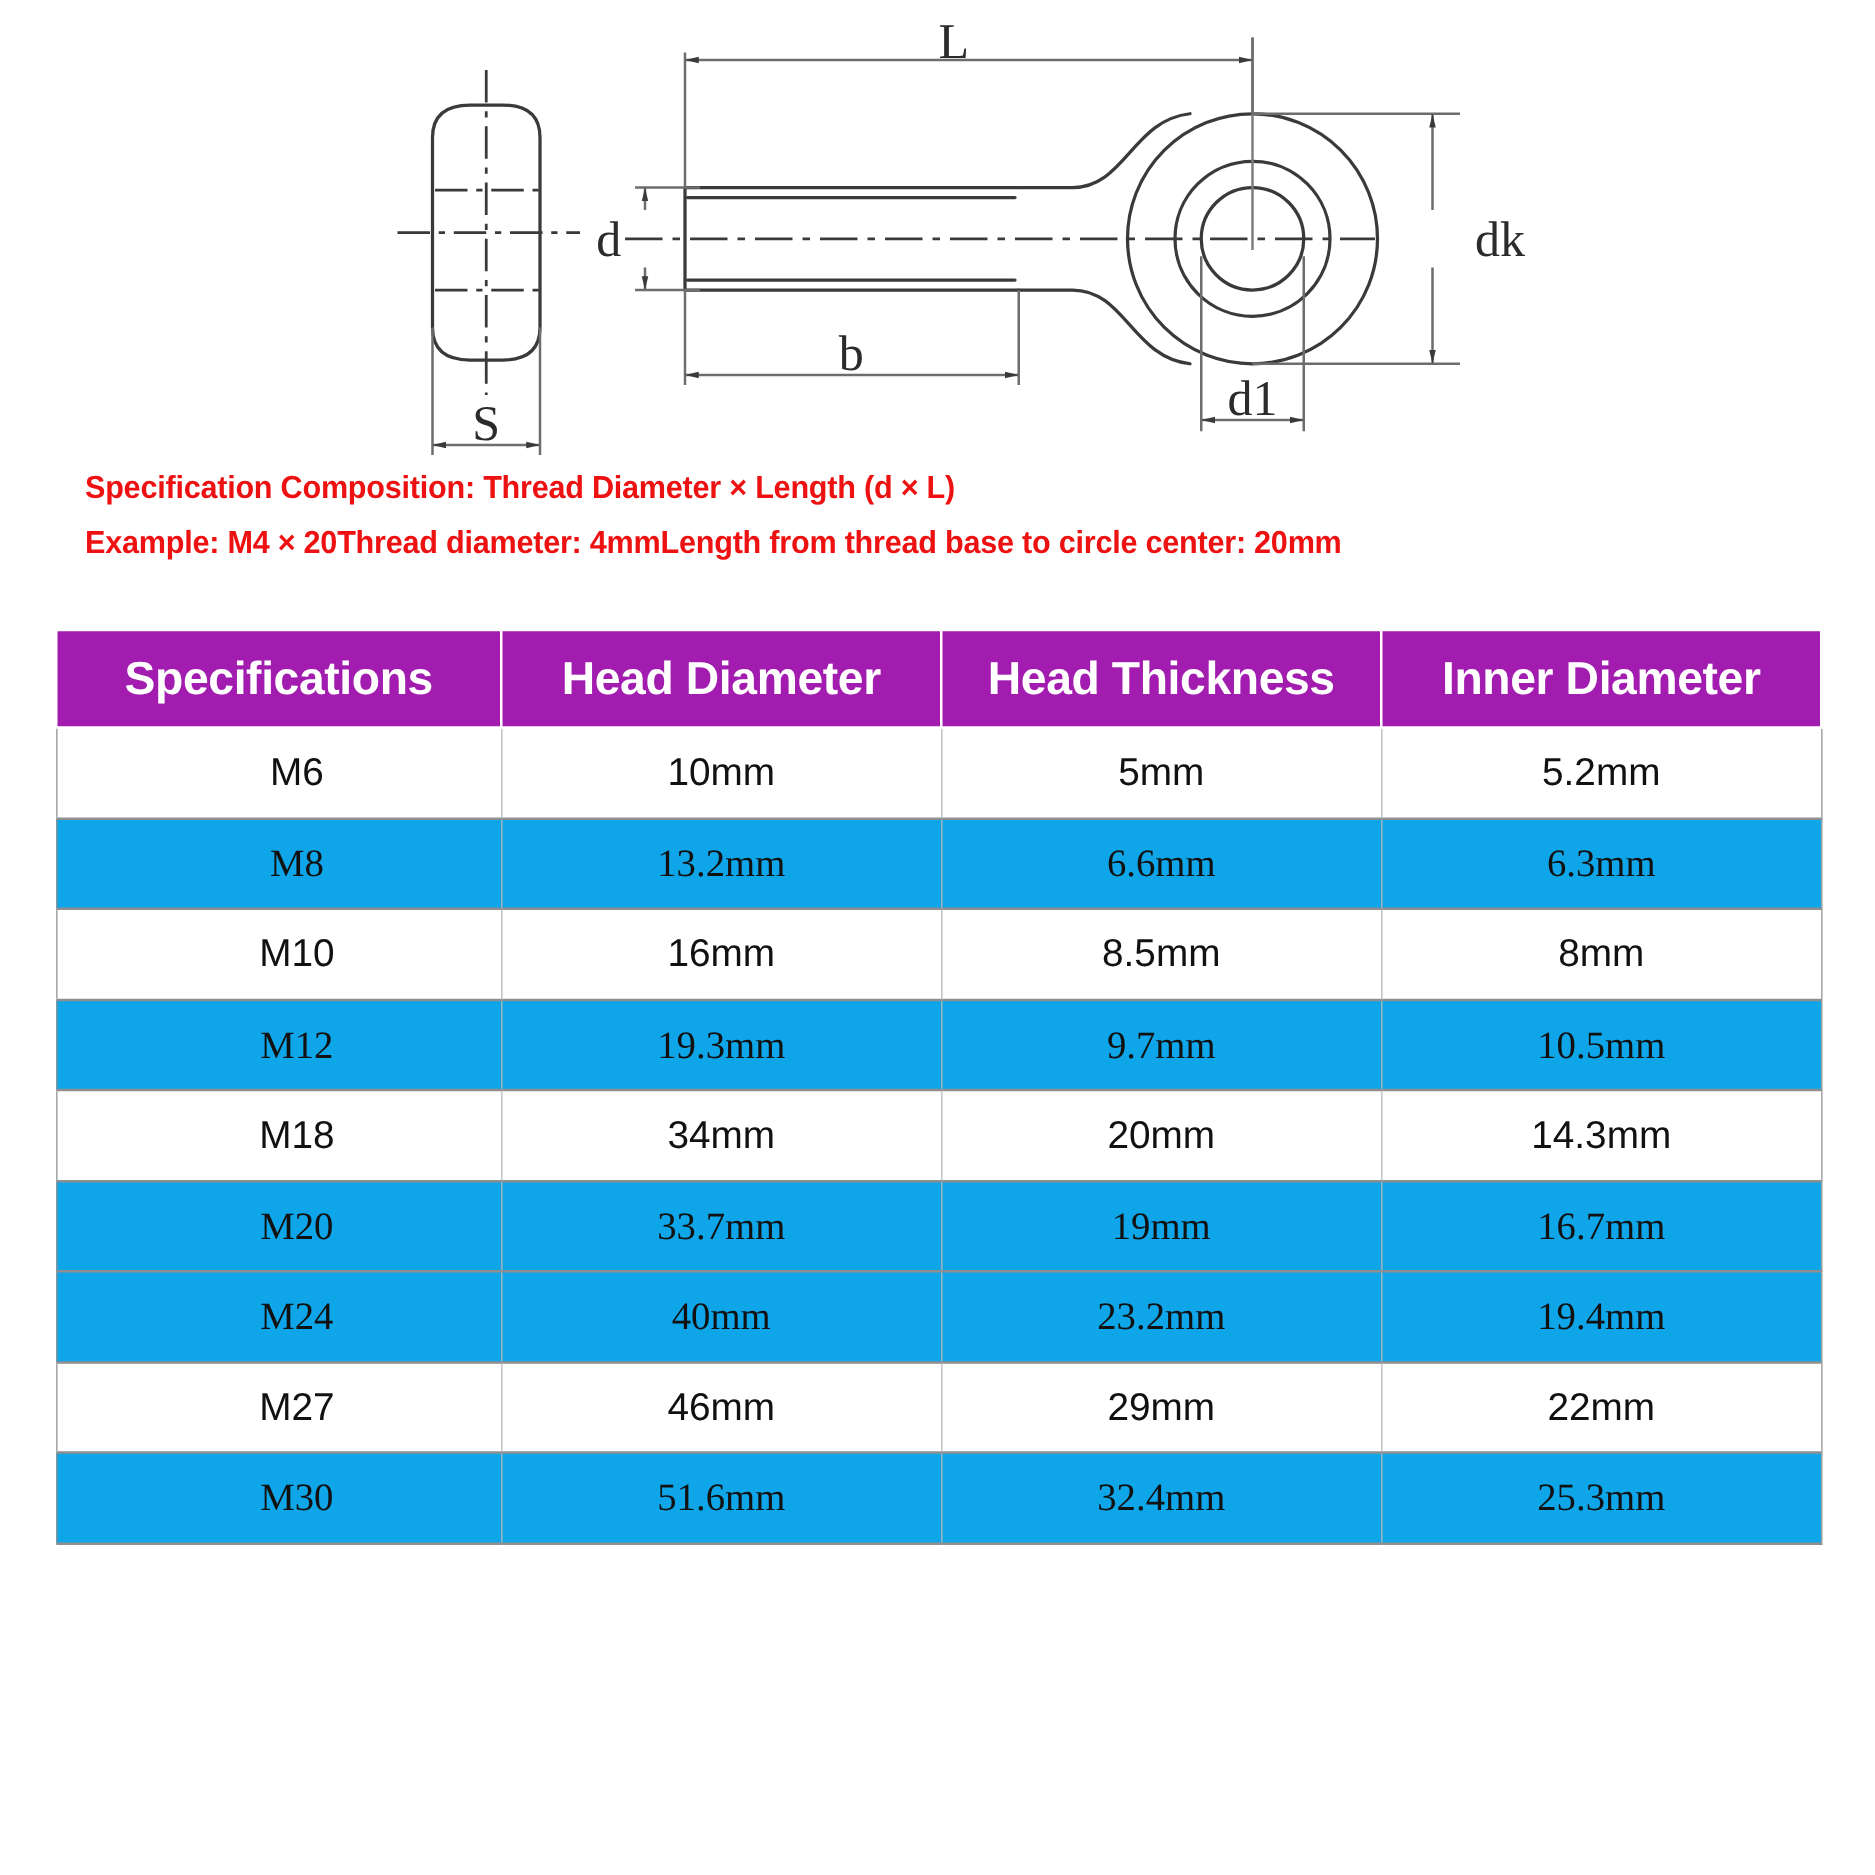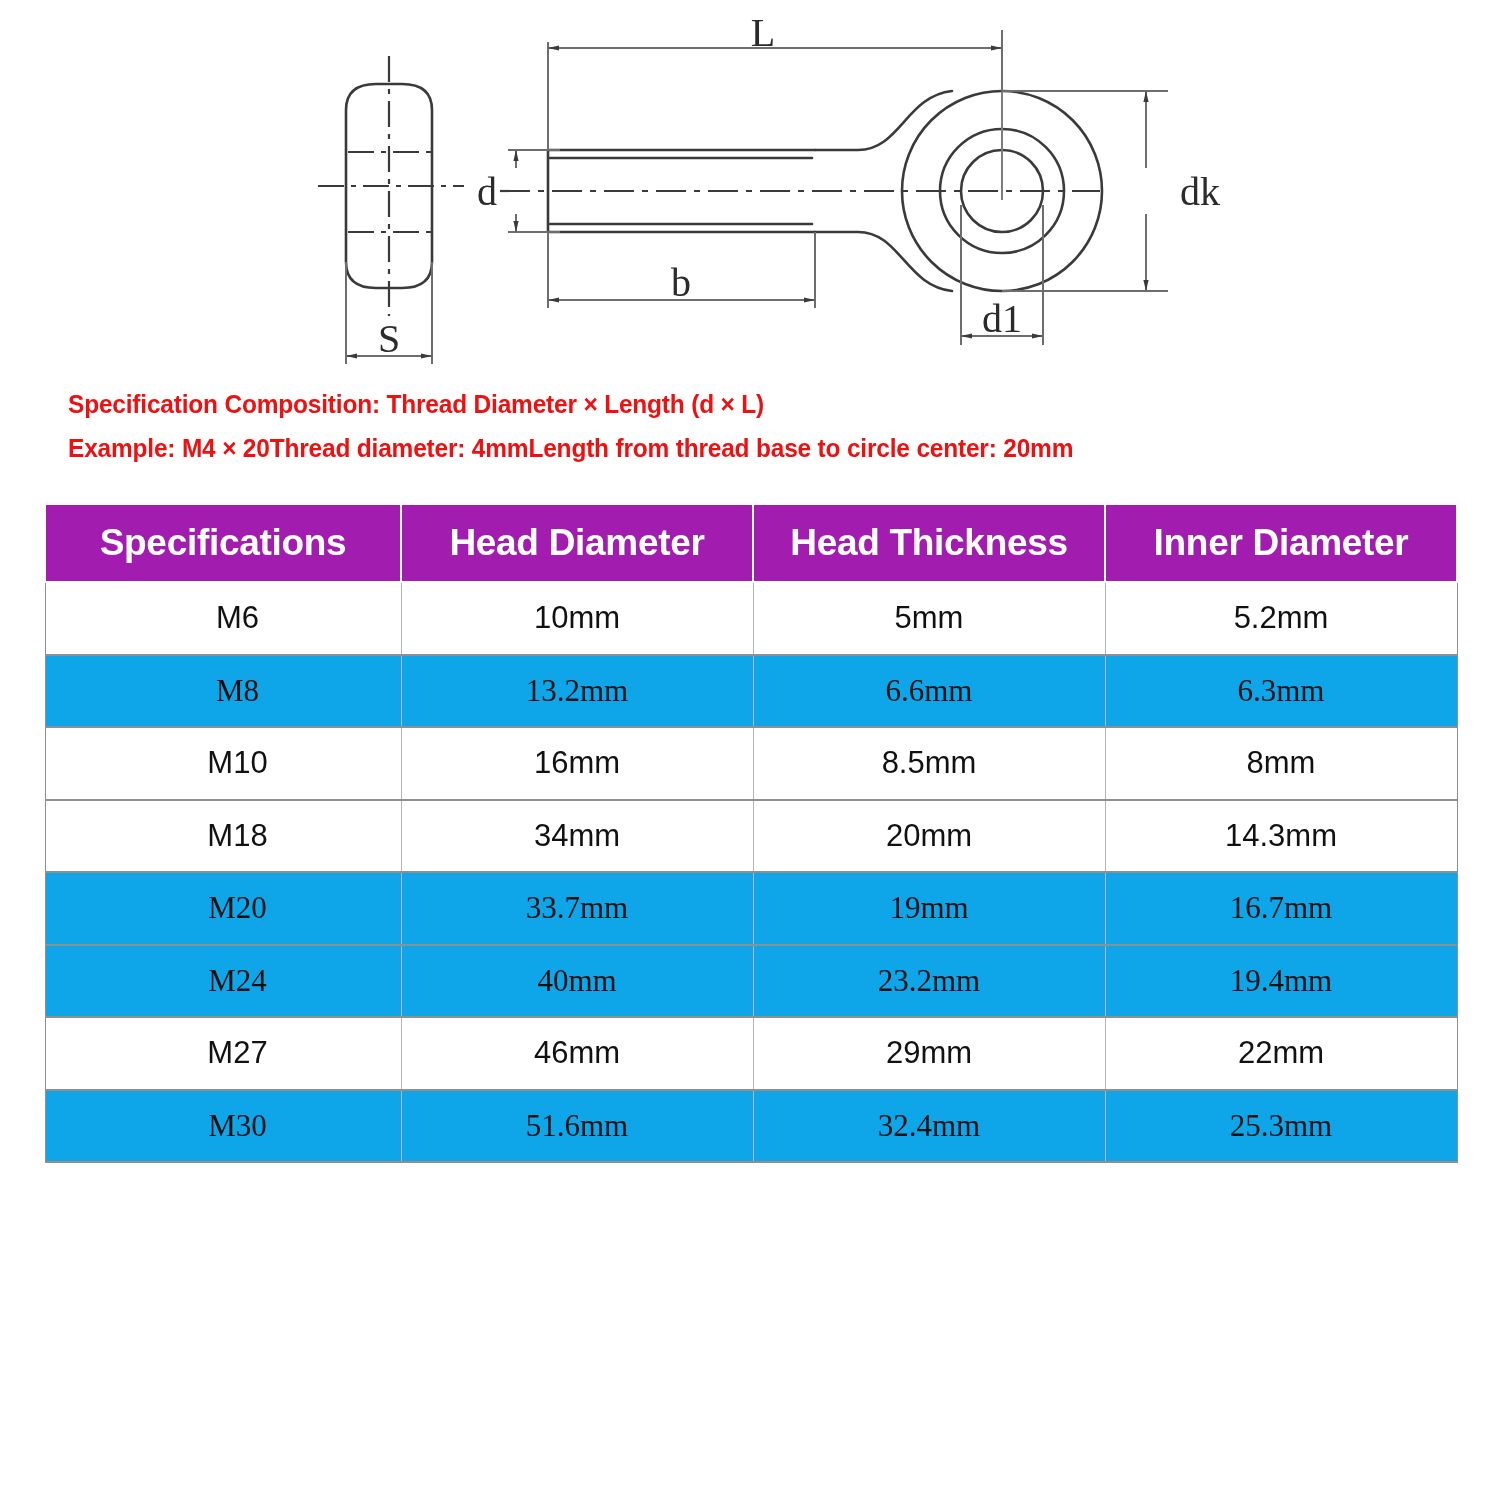--- a/index.html
+++ b/index.html
@@ -27,21 +27,21 @@
   #drawing-svg {
     display: block;
     width: 1500px;
     height: 372px;
   }
 
   
   #spec-notes {
     position: absolute;
     left: 68px;
-    top: 382px;
+    top: 368px;
     width: 1400px;
   }
   .note-line {
     color: #ee1111;
     font-family: "Liberation Sans Narrow", "Liberation Sans", sans-serif;
     font-weight: bold;
     font-size: 25.5px;
     line-height: 44px;
     letter-spacing: -0.2px;
     white-space: nowrap;
@@ -255,20 +255,26 @@
           <td>13.2mm</td>
           <td>6.6mm</td>
           <td>6.3mm</td>
         </tr>
       <tr>
           <td>M10</td>
           <td>16mm</td>
           <td>8.5mm</td>
           <td>8mm</td>
         </tr>
+      <tr class="alt">
+          <td>M12</td>
+          <td>19.3mm</td>
+          <td>9.7mm</td>
+          <td>10.5mm</td>
+        </tr>
       <tr>
           <td>M18</td>
           <td>34mm</td>
           <td>20mm</td>
           <td>14.3mm</td>
         </tr>
       <tr class="alt">
           <td>M20</td>
           <td>33.7mm</td>
           <td>19mm</td>

